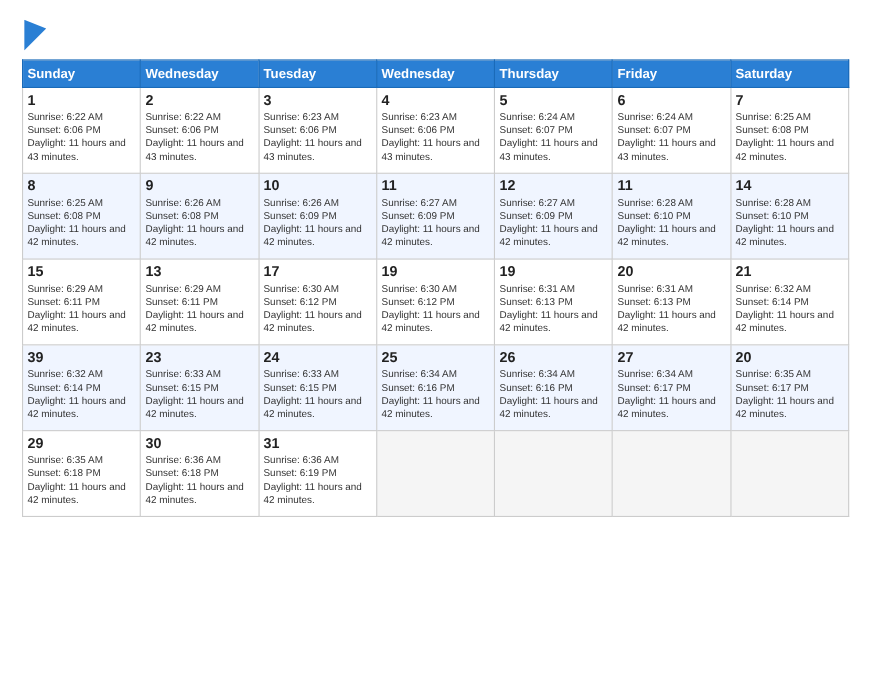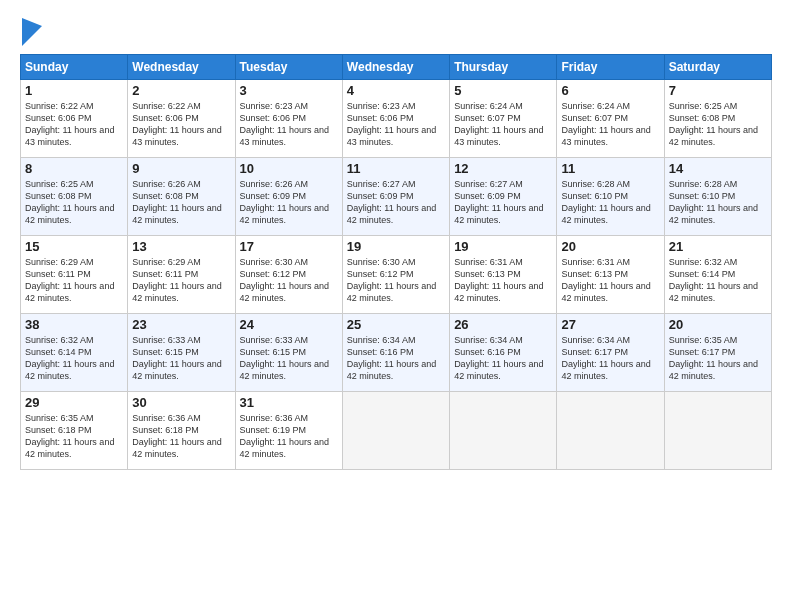--- a/index.html
+++ b/index.html
@@ -176,21 +176,21 @@
           <td><span class="day-num">19</span>
 <span class="day-info">Sunrise: 6:30 AM<br>Sunset: 6:12 PM<br>Daylight: 11 hours and 42 minutes.</span></td>
           <td><span class="day-num">19</span>
 <span class="day-info">Sunrise: 6:31 AM<br>Sunset: 6:13 PM<br>Daylight: 11 hours and 42 minutes.</span></td>
           <td><span class="day-num">20</span>
 <span class="day-info">Sunrise: 6:31 AM<br>Sunset: 6:13 PM<br>Daylight: 11 hours and 42 minutes.</span></td>
           <td><span class="day-num">21</span>
 <span class="day-info">Sunrise: 6:32 AM<br>Sunset: 6:14 PM<br>Daylight: 11 hours and 42 minutes.</span></td>
         </tr>
         <tr>
-          <td><span class="day-num">38</span>
+          <td><span class="day-num">39</span>
 <span class="day-info">Sunrise: 6:32 AM<br>Sunset: 6:14 PM<br>Daylight: 11 hours and 42 minutes.</span></td>
           <td><span class="day-num">23</span>
 <span class="day-info">Sunrise: 6:33 AM<br>Sunset: 6:15 PM<br>Daylight: 11 hours and 42 minutes.</span></td>
           <td><span class="day-num">24</span>
 <span class="day-info">Sunrise: 6:33 AM<br>Sunset: 6:15 PM<br>Daylight: 11 hours and 42 minutes.</span></td>
           <td><span class="day-num">25</span>
 <span class="day-info">Sunrise: 6:34 AM<br>Sunset: 6:16 PM<br>Daylight: 11 hours and 42 minutes.</span></td>
           <td><span class="day-num">26</span>
 <span class="day-info">Sunrise: 6:34 AM<br>Sunset: 6:16 PM<br>Daylight: 11 hours and 42 minutes.</span></td>
           <td><span class="day-num">27</span>

